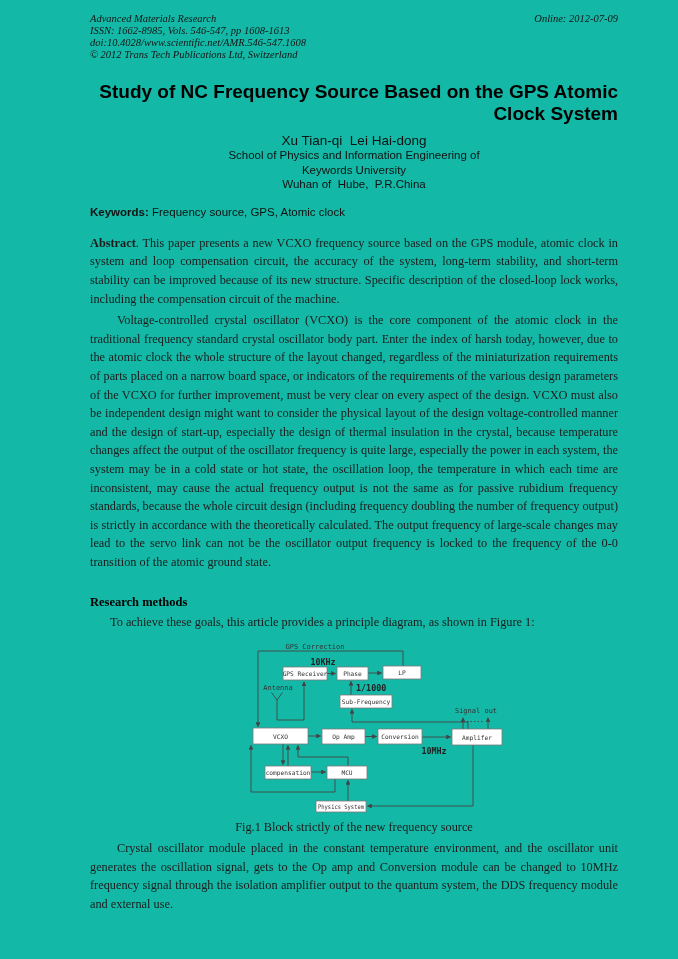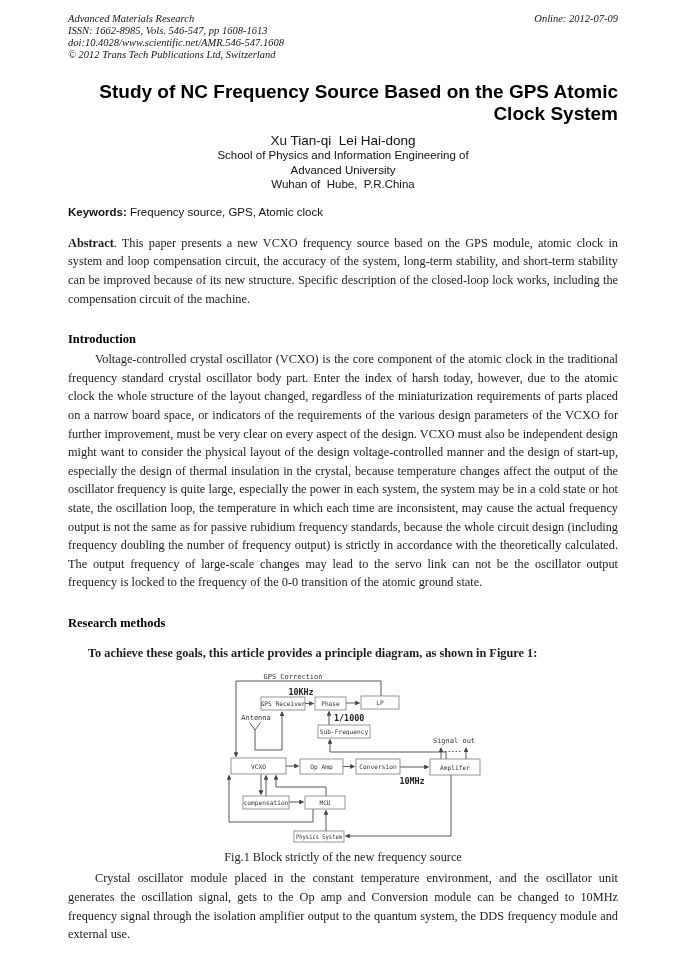--- a/index.html
+++ b/index.html
@@ -1,22 +1,22 @@
 <!DOCTYPE html>
 <html><head>
 <meta charset="utf-8">
 <style>
   html,body{margin:0;padding:0;background:#e8e8e8;}
   .page{
     position:relative;
     width:678px;height:959px;
     margin:0 auto;
-    background:#ffffff;
+    background:#14b8a6;
     box-sizing:border-box;
-    padding:13px 60px 0 68px;
+    padding:13px 60px 0 90px;
     overflow:hidden;
     font-family:"Liberation Serif", serif;
     color:#1c1c1c;
   }
   
   .hdr{display:flex;justify-content:space-between;align-items:flex-start;
        font-family:"Liberation Serif", serif;font-style:italic;font-size:10.5px;line-height:12px;color:#141414;}
   .hdr .left div{white-space:nowrap;}
   
   .title{margin:20px 0 0 0;text-align:right;font-family:"Liberation Sans", sans-serif;
@@ -26,21 +26,21 @@
   .affil{text-align:center;font-family:"Liberation Sans", sans-serif;
          font-size:11.5px;line-height:14.6px;color:#111;}
   .affil div{white-space:pre;}
   .keywords{margin-top:14px;font-family:"Liberation Sans", sans-serif;font-size:11.5px;color:#111;}
   .keywords b{font-weight:bold;}
   
   .body-p{margin:0;font-size:12.3px;line-height:18.6px;text-align:justify;}
   .abstract{margin-top:16px;}
   .sect{margin:24px 0 0 0;font-size:12.5px;font-weight:bold;color:#000;}
   .intro-p{margin-top:3px;text-indent:27px;}
-  .methods-line{margin-top:13px;text-indent:20px;text-align:left;font-weight:bold;}
+  .methods-line{margin-top:3px;text-indent:20px;text-align:left;}
   .closing-p{margin-top:4px;text-indent:27px;}
   
   .fig-wrap{margin-top:4px;}
   .fig-svg{display:block;margin-left:150px;}
   .fig-caption{margin-top:2px;text-align:center;font-size:12.3px;}
   svg text{font-family:"DejaVu Sans Mono", monospace;fill:#333;}
   .boxlbl{font-size:6.2px;}
   .wirelbl{font-size:7px;}
   .wirelbl-lg{font-size:8.4px;font-weight:bold;fill:#222;}
   .wire{fill:none;stroke:#444;stroke-width:0.9;}
@@ -58,33 +58,32 @@
       <div>doi:10.4028/www.scientific.net/AMR.546-547.1608</div>
       <div>© 2012 Trans Tech Publications Ltd, Switzerland</div>
     </div>
     <div class="right">Online: 2012-07-09</div>
   </div>
 
   <div class="title">Study of NC Frequency Source Based on the GPS Atomic Clock System</div>
   <div class="authors">Xu Tian-qi  Lei Hai-dong</div>
   <div class="affil">
     <div>School of Physics and Information Engineering of</div>
-    <div>Advanced University</div>
+    <div>Keywords University</div>
     <div>Wuhan of  Hube,  P.R.China</div>
   </div>
 
   <div class="keywords">
     <b>Keywords:</b><span> Frequency source, GPS, Atomic clock</span>
   </div>
 
   <p class="body-p abstract">
     <b>Abstract</b><span>. This paper presents a new VCXO frequency source based on the GPS module, atomic clock in system and loop compensation circuit, the accuracy of the system, long-term stability, and short-term stability can be improved because of its new structure. Specific description of the closed-loop lock works, including the compensation circuit of the machine.</span>
   </p>
 
-  <div class="sect">Introduction</div>
   <p class="body-p intro-p">Voltage-controlled crystal oscillator (VCXO) is the core component of the atomic clock in the traditional frequency standard crystal oscillator body part. Enter the index of harsh today, however, due to the atomic clock the whole structure of the layout changed, regardless of the miniaturization requirements of parts placed on a narrow board space, or indicators of the requirements of the various design parameters of the VCXO for further improvement, must be very clear on every aspect of the design. VCXO must also be independent design might want to consider the physical layout of the design voltage-controlled manner and the design of start-up, especially the design of thermal insulation in the crystal, because temperature changes affect the output of the oscillator frequency is quite large, especially the power in each system, the system may be in a cold state or hot state, the oscillation loop, the temperature in which each time are inconsistent, may cause the actual frequency output is not the same as for passive rubidium frequency standards, because the whole circuit design (including frequency doubling the number of frequency output) is strictly in accordance with the theoretically calculated. The output frequency of large-scale changes may lead to the servo link can not be the oscillator output frequency is locked to the frequency of the 0-0 transition of the atomic ground state.</p>
 
   <div class="sect">Research methods</div>
   <p class="body-p methods-line">To achieve these goals, this article provides a principle diagram, as shown in Figure 1:</p>
 
   <div class="fig-wrap">
     <svg class="fig-svg" width="272" height="182" viewBox="210 637 272 182">
       <defs>
         <marker id="arr" viewBox="0 0 6 6" refX="5.2" refY="3" markerWidth="5.5" markerHeight="5.5" orient="auto">
           <path d="M0,0 L6,3 L0,6 Z" fill="#444"></path>

